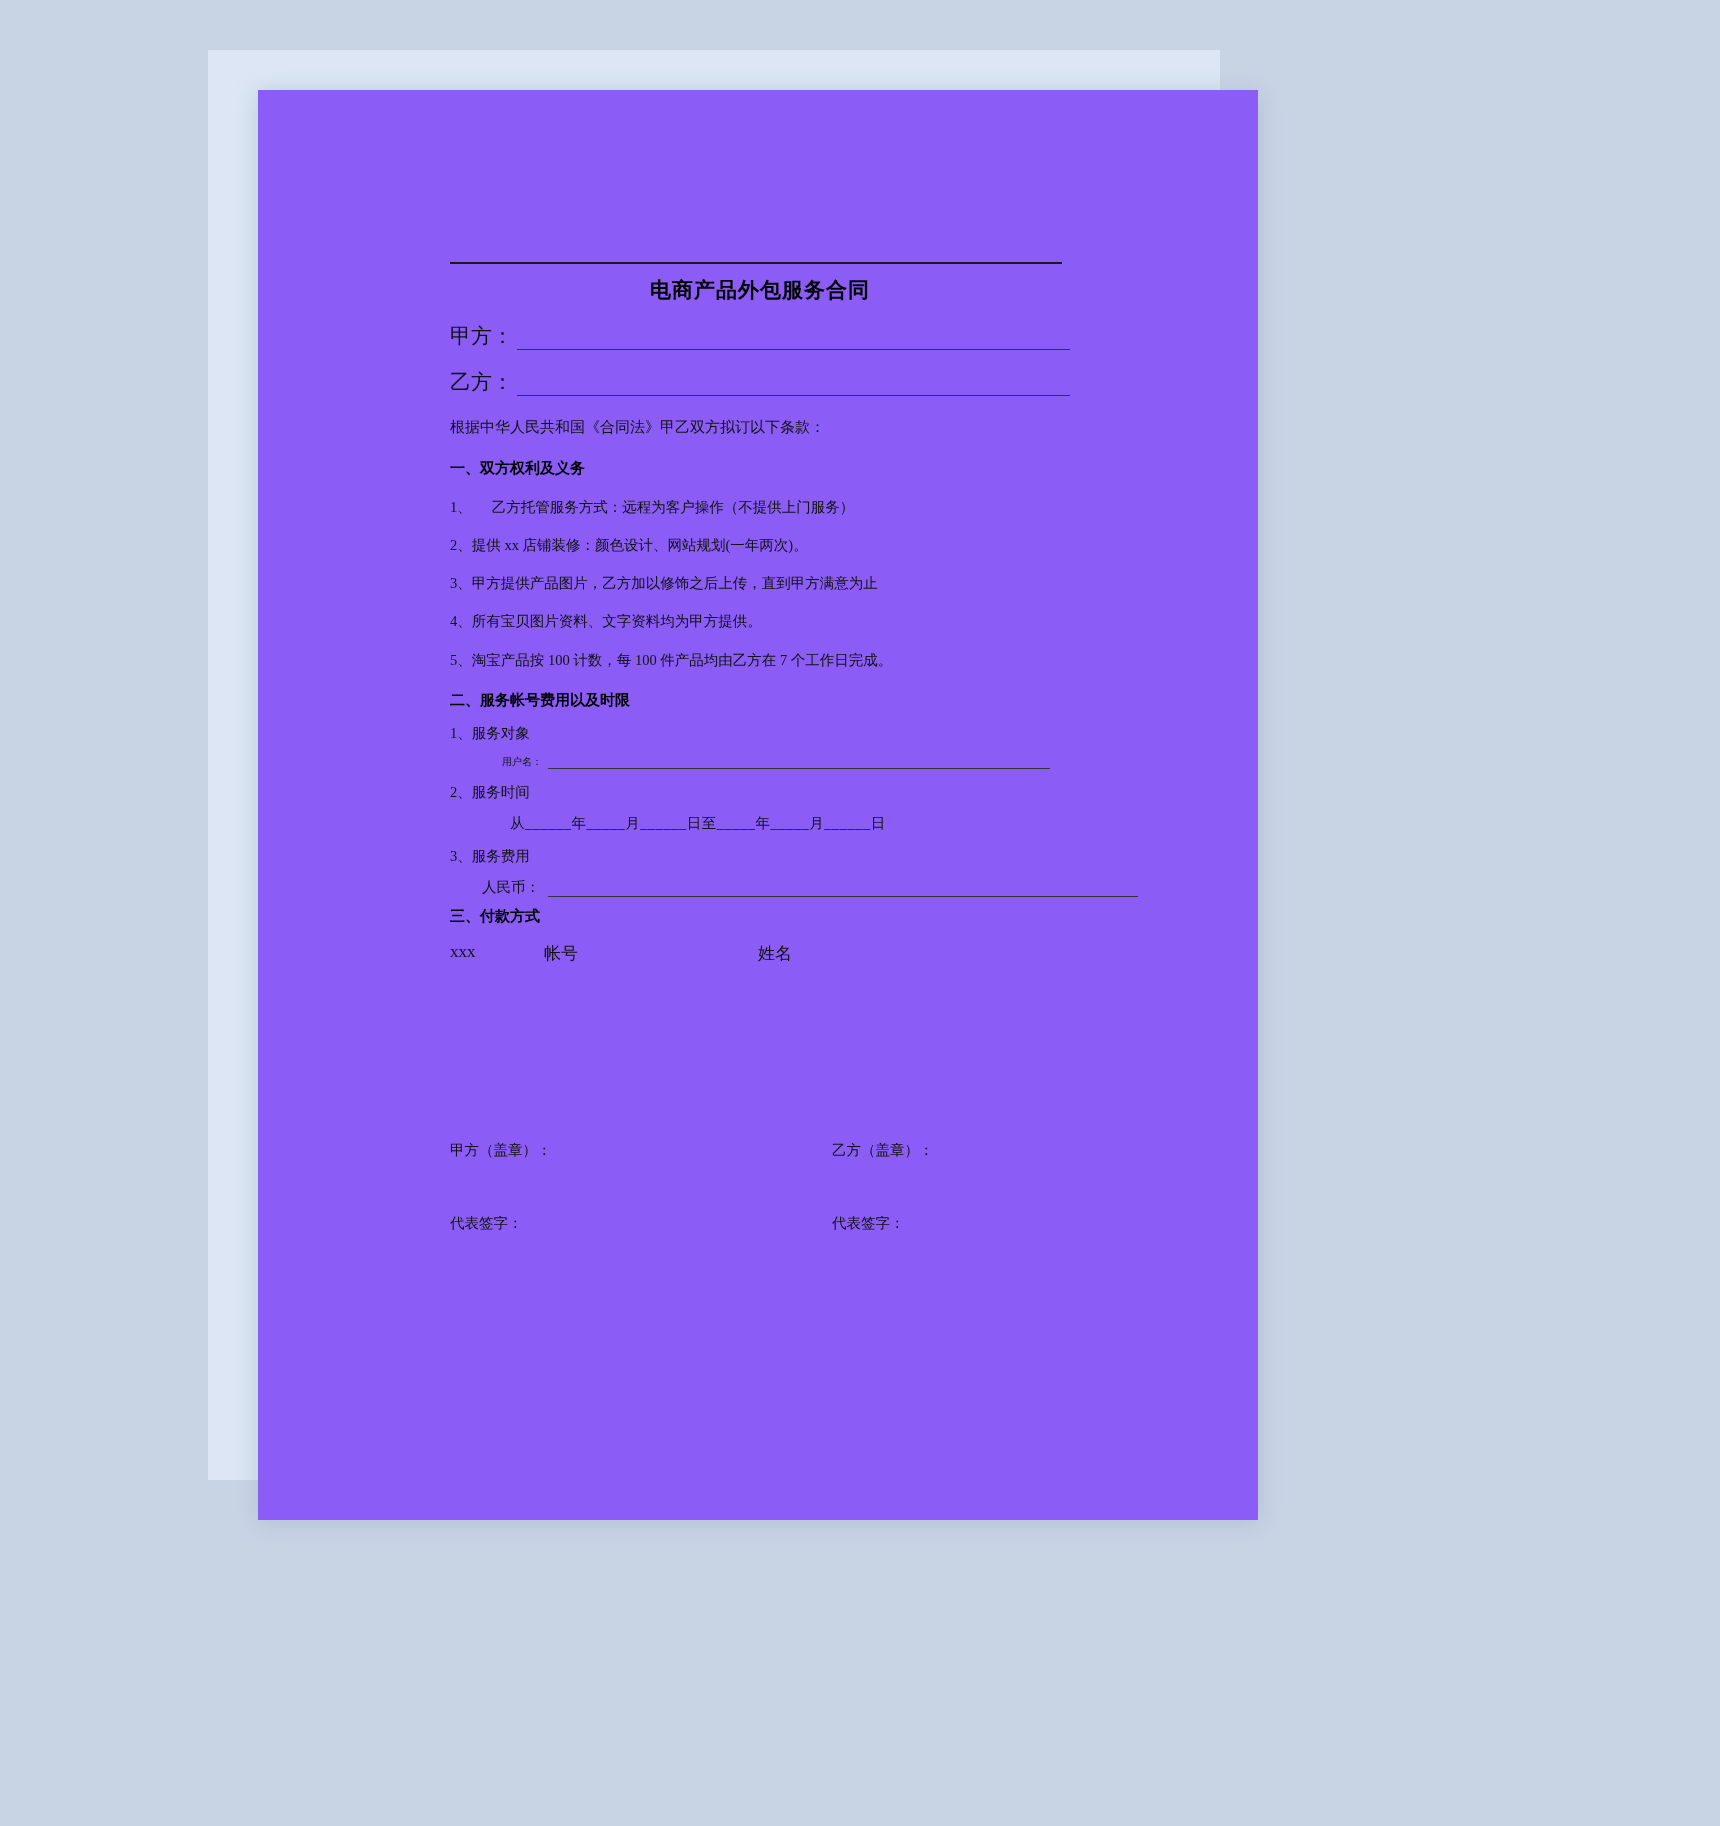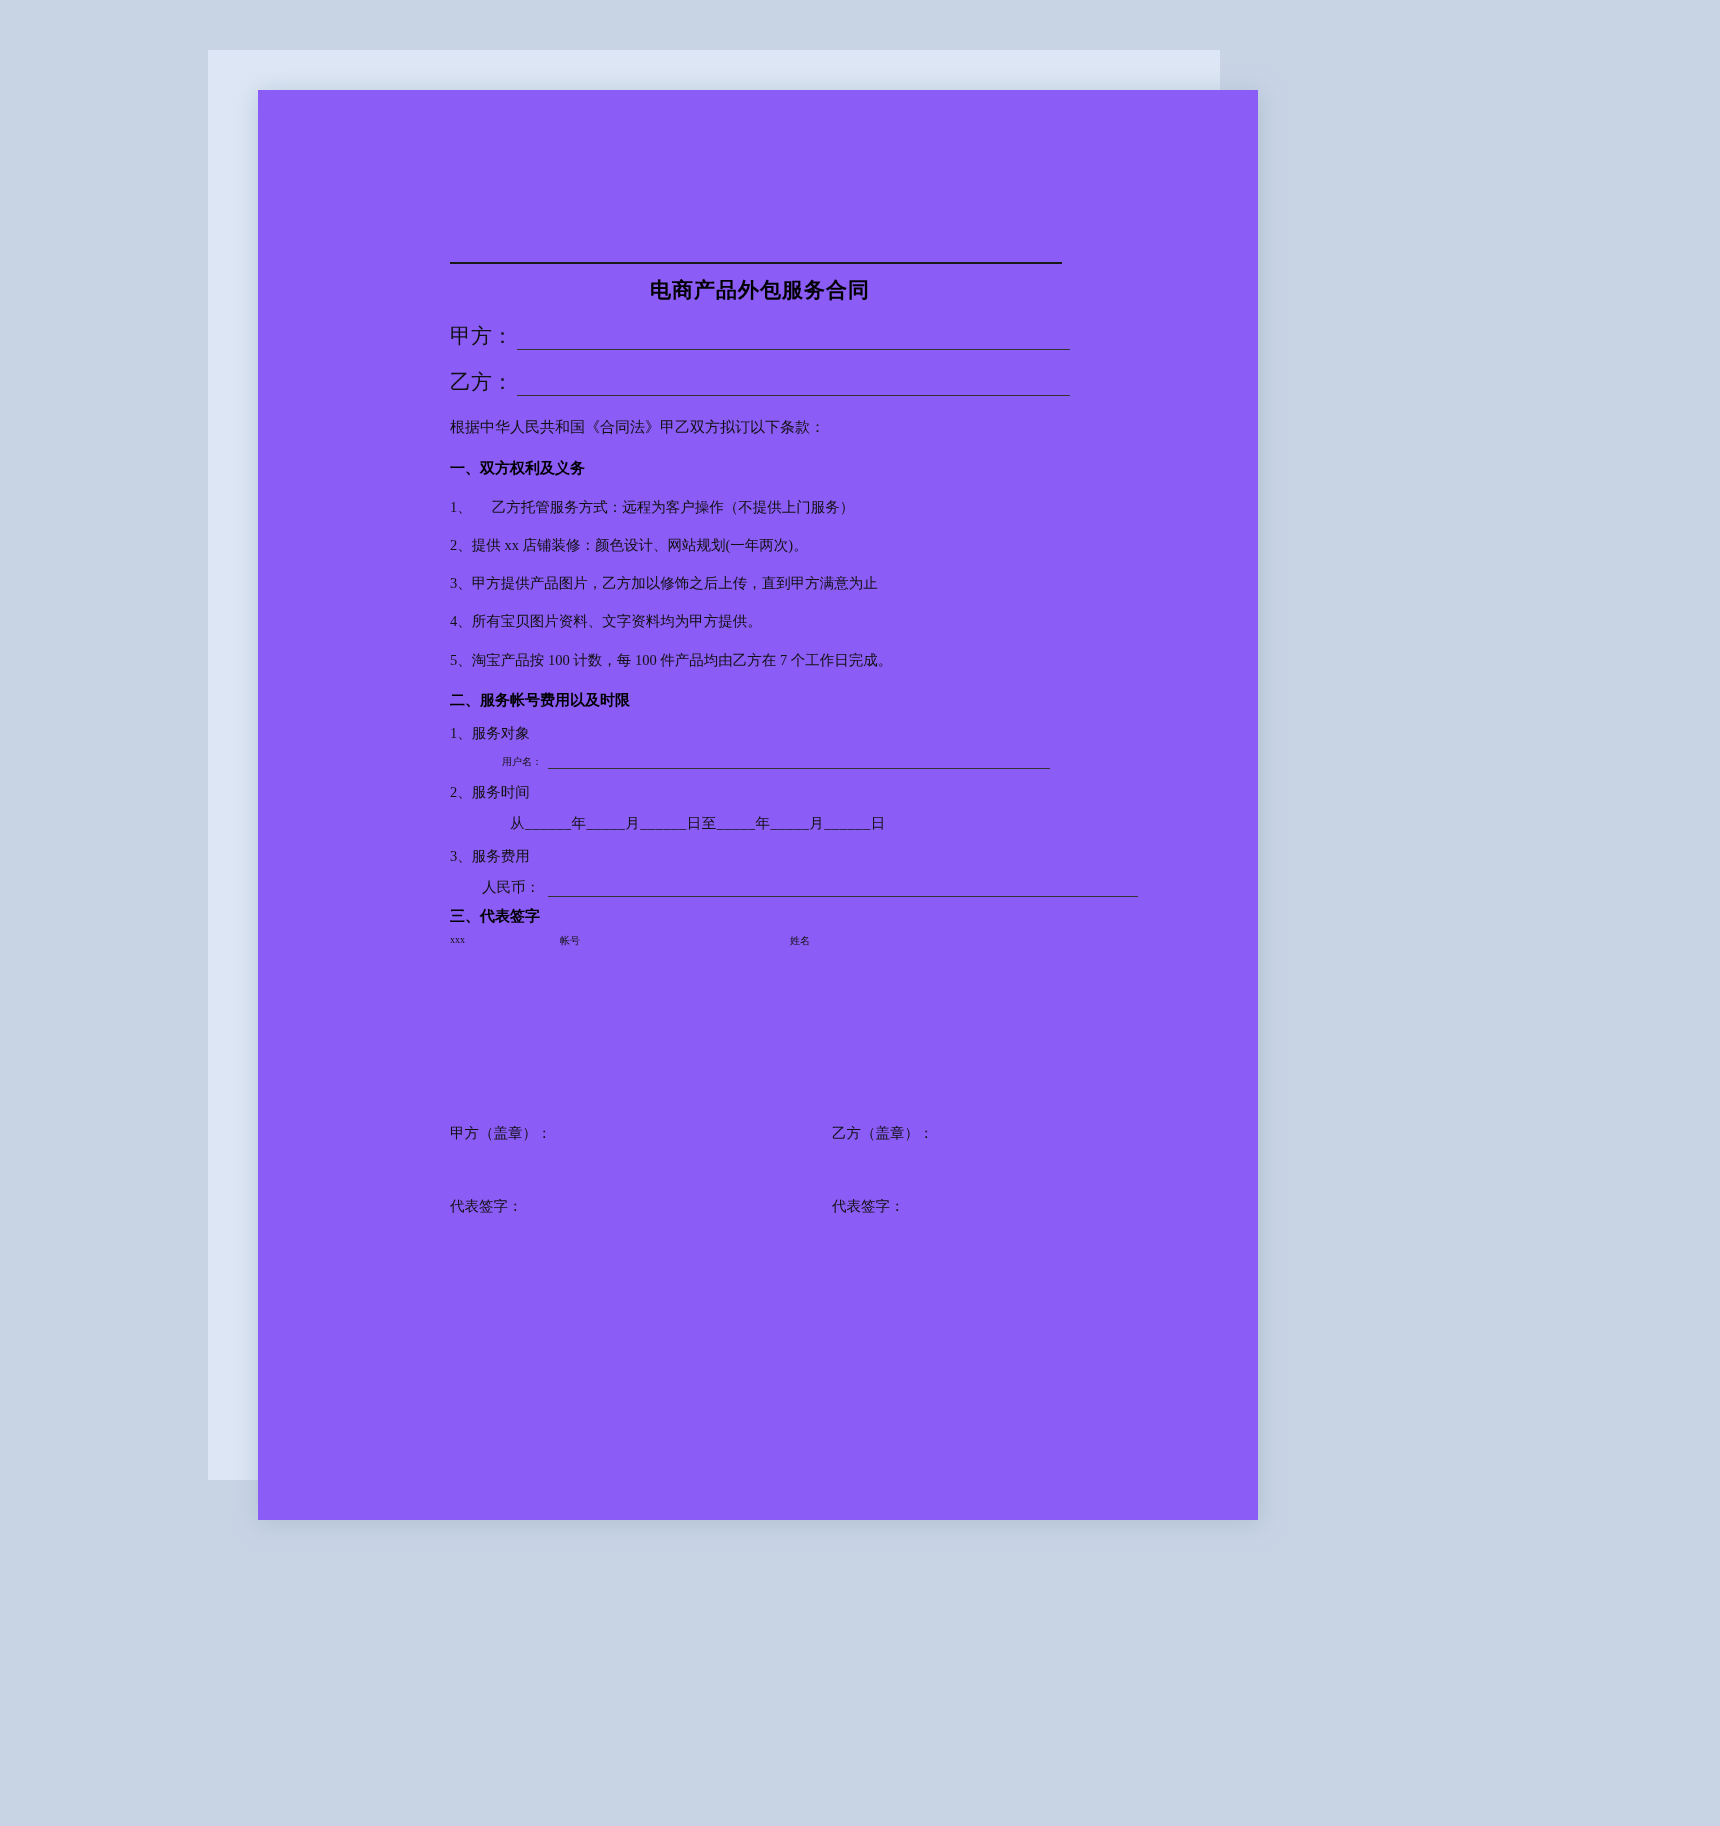--- a/index.html
+++ b/index.html
@@ -141,24 +141,23 @@
     margin-right: -68px;
   }
   .pay-heading {
     font-size: 15px;
     font-weight: bold;
     margin-top: 10px;
     color: #000;
   }
   .pay-columns {
     display: flex;
-    font-size: 10px;
-    margin-top: 8px;
-    color: #111;
-    gap: 16px;
+    font-size: 17px;
+    margin-top: 16px;
+    color: #111;
   }
   .pay-col-1 { width: 94px; }
   .pay-col-2 { width: 214px; }
   .pay-col-3 { }
   .signature-block {
     margin-top: 176px;
   }
   .sig-row {
     display: flex;
     font-size: 14.5px;
@@ -225,21 +224,21 @@
 
     <div class="date-row">从______年_____月______日至_____年_____月______日</div>
 
     <div class="sub-item">3、服务费用</div>
 
     <div class="fee-row">
       <span>人民币：</span>
       <span class="blank-line"></span>
     </div>
 
-    <div class="pay-heading">三、代表签字</div>
+    <div class="pay-heading">三、付款方式</div>
 
     <div class="pay-columns">
       <span class="pay-col-1">xxx</span>
       <span class="pay-col-2">帐号</span>
       <span class="pay-col-3">姓名</span>
     </div>
 
     <div class="signature-block">
       <div class="sig-row">
         <span class="sig-left">甲方（盖章）：</span>

